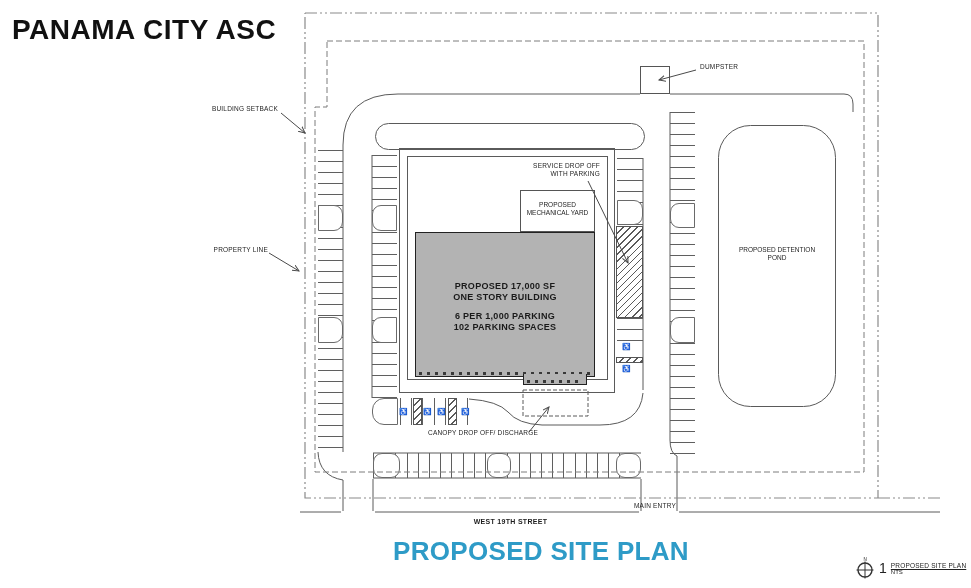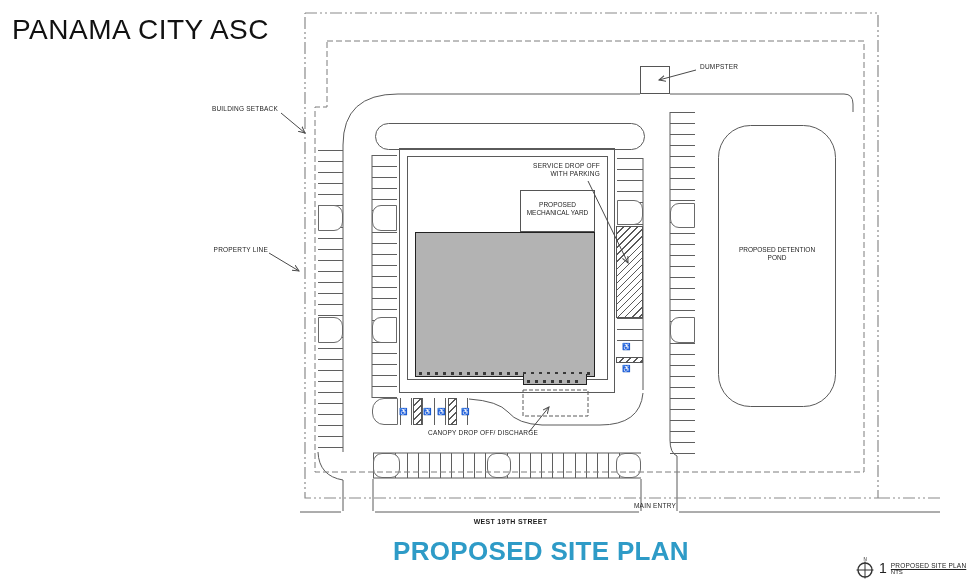--- a/index.html
+++ b/index.html
@@ -20,21 +20,21 @@
   .lbl.two{white-space:normal;}
   .wheel{position:absolute;z-index:4;font-size:7px;line-height:7px;color:#111;}
   #building{position:absolute;left:415px;top:232px;width:180px;height:145px;z-index:4;
             background:#b3b3b3;border:1.5px solid #222;box-sizing:border-box;}
   #building-tab{position:absolute;left:523px;top:374px;width:64px;height:11px;z-index:4;
             background:#b3b3b3;border:1.5px solid #222;border-top:none;box-sizing:border-box;}
   .teeth{position:absolute;left:3px;right:3px;bottom:1px;height:3px;
          background:repeating-linear-gradient(to right,rgba(35,35,35,.85) 0 3px,transparent 3px 8px);}
   #building-text{position:absolute;left:0;right:0;top:48px;text-align:center;z-index:5;
                  font-size:9px;line-height:10.5px;font-weight:bold;color:#1a1a1a;letter-spacing:.3px;}
-  #page-title{position:absolute;left:12px;top:14px;z-index:7;font-size:28px;font-weight:400;
+  #page-title{position:absolute;left:12px;top:14px;z-index:7;font-size:28px;font-weight:700;
               color:#111;letter-spacing:.5px;}
   #plan-subtitle{position:absolute;left:321px;top:536px;width:440px;text-align:center;z-index:7;
                  font-size:26px;font-weight:800;color:#2e9bc7;letter-spacing:.3px;}
   #street-label{position:absolute;left:418px;top:518px;width:185px;text-align:center;z-index:7;
                 font-size:7px;font-weight:bold;color:#1d1d1d;letter-spacing:.3px;}
   #titleblock{position:absolute;left:855px;top:556px;z-index:7;display:flex;align-items:center;gap:4px;}
   #sheet-number{font-size:14px;color:#222;font-weight:400;}
   #tb-text{display:flex;flex-direction:column;}
   #tb-name{font-size:6.5px;color:#222;text-decoration:underline;letter-spacing:.2px;}
   #tb-scale{font-size:6px;color:#222;}
@@ -120,20 +120,27 @@
     <div>PROPOSED</div>
     <div>MECHANICAL YARD</div>
   </div>
 
   <div class="boxlbl" style="left:718px;top:246px;width:118px;">
     <div>PROPOSED DETENTION</div>
     <div>POND</div>
   </div>
 
   <div id="building">
+    <div id="building-text">
+      <div>PROPOSED 17,000 SF</div>
+      <div>ONE STORY BUILDING</div>
+      <div style="height:9px;"></div>
+      <div>6 PER 1,000 PARKING</div>
+      <div>102 PARKING SPACES</div>
+    </div>
     <div class="teeth"></div>
   </div>
   <div id="building-tab">
     <div class="teeth"></div>
   </div>
 
   <svg id="overlay" class="layer" width="971" height="588" viewBox="0 0 971 588">
     <defs>
       <marker id="arw" markerWidth="9" markerHeight="9" refX="6.5" refY="3.5" orient="auto">
         <path d="M0,0.5 L6.5,3.5 L0,6.5" fill="none" stroke="#4a4a4a" stroke-width="1"></path>

